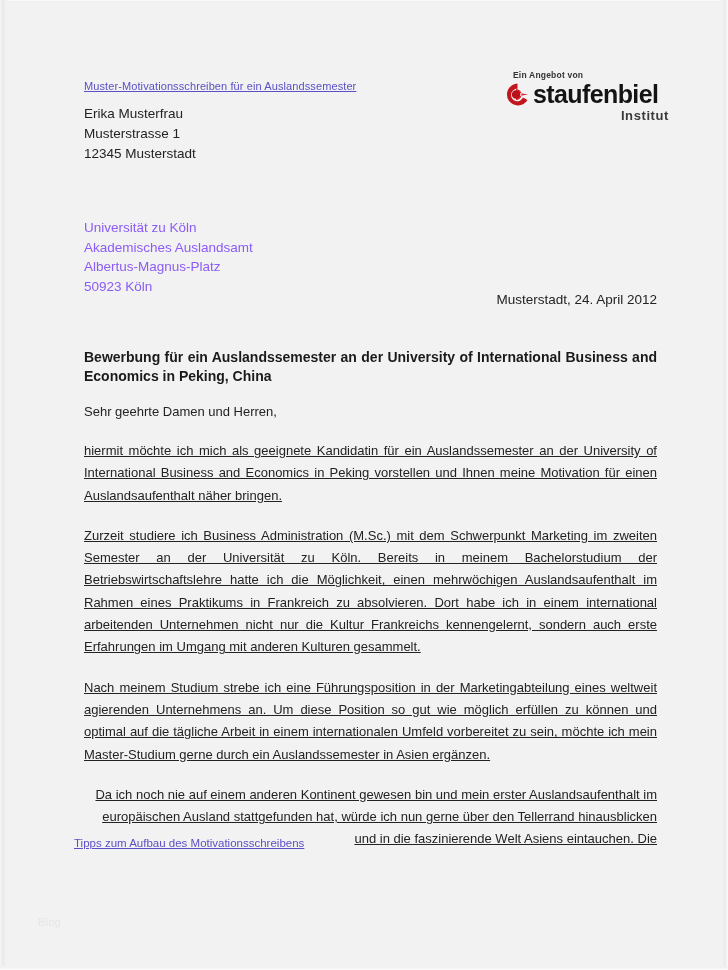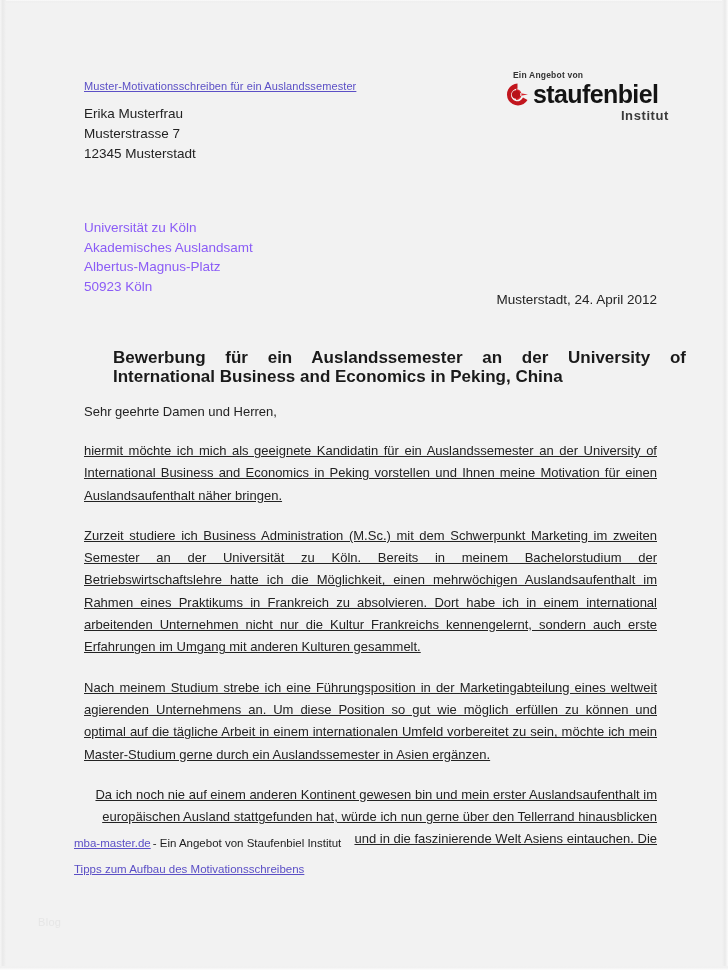--- a/index.html
+++ b/index.html
@@ -134,26 +134,25 @@
     color: #232323;
     white-space: nowrap;
   }
 
   
   .subject {
     position: absolute;
     left: 84px;
     top: 348px;
     width: 573px;
-    font-size: 17px;
+    font-size: 14px;
     font-weight: bold;
     color: #1a1a1a;
     line-height: 19px;
     text-align: justify;
-    margin-left: 29px;
   }
 
   .salutation {
     position: absolute;
     left: 84px;
     top: 404px;
     font-size: 13px;
     color: #232323;
   }
 
@@ -220,21 +219,21 @@
 
   <div class="edge-top"></div>
   <div class="edge-left"></div>
   <div class="edge-right"></div>
   <div class="edge-bottom"></div>
 
   <a class="doc-link" href="#">Muster-Motivationsschreiben für ein Auslandssemester</a>
 
   <div class="sender">
     <div>Erika Musterfrau</div>
-    <div>Musterstrasse 7</div>
+    <div>Musterstrasse 1</div>
     <div>12345 Musterstadt</div>
   </div>
 
   <div class="logo-block">
     <div class="logo-tagline">Ein Angebot von</div>
     <div class="logo-main">
       <span class="logo-mark">
         <svg viewBox="0 0 50 50" width="25" height="25" aria-hidden="true">
           <path d="M25 3 A22 22 0 1 0 45 36 L36 31 A12.5 12.5 0 1 1 25 13.5 Z" fill="#c2161e"></path>
           <path d="M22 14 A11 11 0 0 1 22 36 L22 29 L46 25 L22 21 Z" fill="#d9262e"></path>
@@ -260,21 +259,18 @@
   <div class="salutation">Sehr geehrte Damen und Herren,</div>
 
   <div class="body-text">
     <p>hiermit möchte ich mich als geeignete Kandidatin für ein Auslandssemester an der University of International Business and Economics in Peking vorstellen und Ihnen meine Motivation für einen Auslandsaufenthalt näher bringen.</p>
     <p>Zurzeit studiere ich Business Administration (M.Sc.) mit dem Schwerpunkt Marketing im zweiten Semester an der Universität zu Köln. Bereits in meinem Bachelorstudium der Betriebswirtschaftslehre hatte ich die Möglichkeit, einen mehrwöchigen Auslandsaufenthalt im Rahmen eines Praktikums in Frankreich zu absolvieren. Dort habe ich in einem international arbeitenden Unternehmen nicht nur die Kultur Frankreichs kennengelernt, sondern auch erste Erfahrungen im Umgang mit anderen Kulturen gesammelt.</p>
     <p>Nach meinem Studium strebe ich eine Führungsposition in der Marketingabteilung eines weltweit agierenden Unternehmens an. Um diese Position so gut wie möglich erfüllen zu können und optimal auf die tägliche Arbeit in einem internationalen Umfeld vorbereitet zu sein, möchte ich mein Master-Studium gerne durch ein Auslandssemester in Asien ergänzen.</p>
     <p>Da ich noch nie auf einem anderen Kontinent gewesen bin und mein erster Auslandsaufenthalt im europäischen Ausland stattgefunden hat, würde ich nun gerne über den Tellerrand hinausblicken und in die faszinierende Welt Asiens eintauchen. Die</p>
   </div>
 
   <div class="footer">
-    <div class="footer-line1">
-      <a class="footer-brand-link" href="#">mba-master.de</a><span class="footer-brand-text">-  Ein Angebot von Staufenbiel Institut</span>
-    </div>
     <a class="footer-link" href="#">Tipps zum Aufbau des Motivationsschreibens</a>
   </div>
 
   <div class="watermark">Blog</div>
 
 </div>
 
 </body></html>

